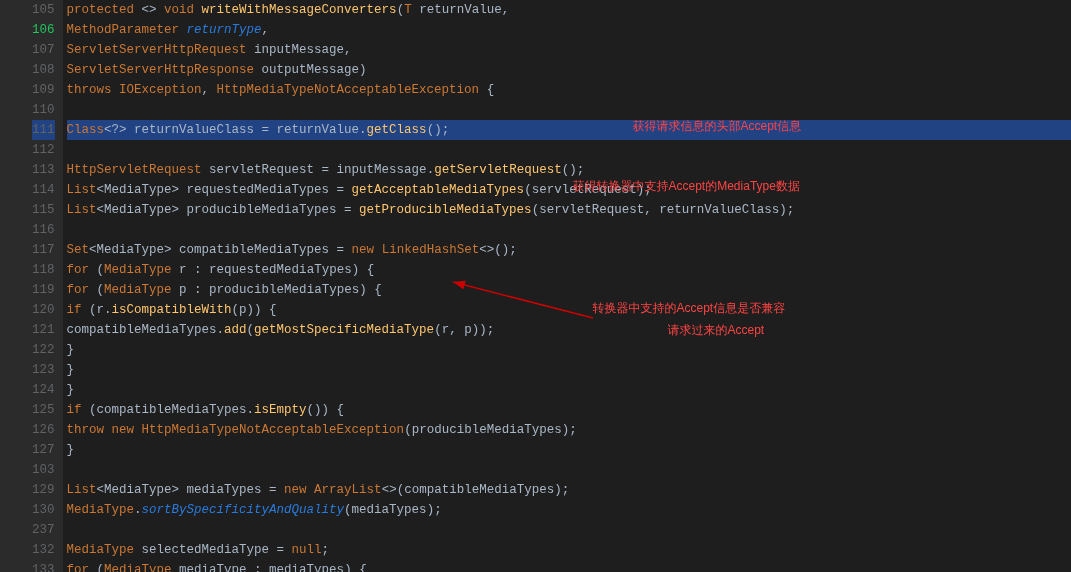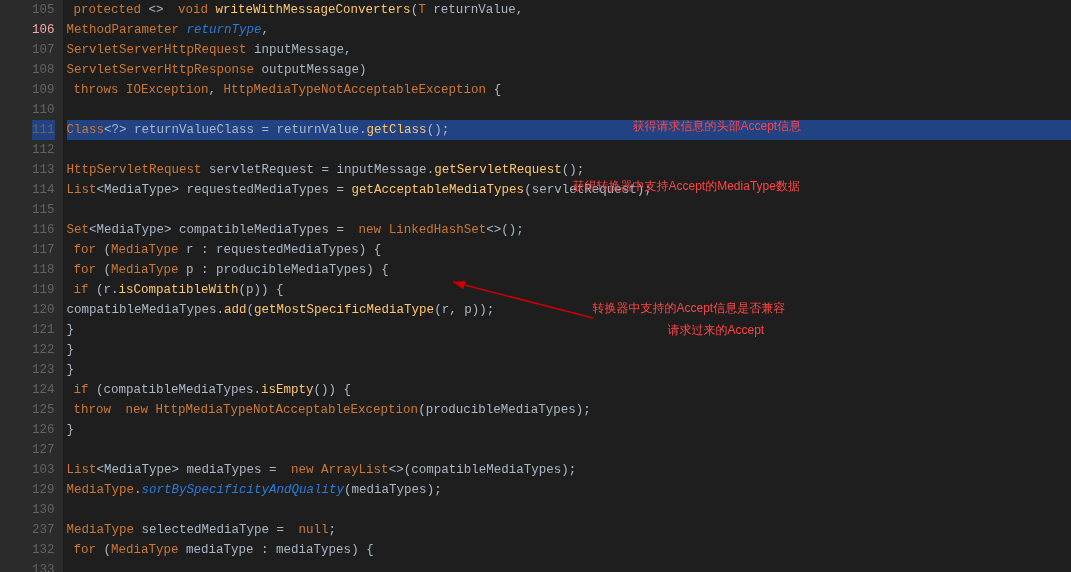--- a/index.html
+++ b/index.html
@@ -42,21 +42,21 @@
     .code-line {
       position: relative;
       height: 20px;
       line-height: 20px;
       white-space: pre;
     }
     .code-line.highlighted {
       background: #214283;
     }
     
-    .kw { color: #cc7832; margin-left: 7px; } 
+    .kw { color: #cc7832; } 
     .kw2 { color: #cc7832; }
     .method { color: #ffc66d; }
     .italic-link { color: #287bde; font-style: italic; }
     .annotation-text {
       position: absolute;
       color: #ff4444;
       font-family: 'SimHei', 'Microsoft YaHei', sans-serif;
       font-size: 12px;
       white-space: nowrap;
       pointer-events: none;
@@ -65,21 +65,21 @@
       position: absolute;
       pointer-events: none;
     }
   </style>
 </head>
 <body>
 
 <div class="code-container">
   <div class="line-numbers" id="lineNums">
       <div style="color: rgb(96, 99, 102);">105</div>
-      <div style="color: #fca5a5;">106</div>
+      <div style="color: #22c55e;">106</div>
       <div style="color: rgb(96, 99, 102);">107</div>
       <div style="color: rgb(96, 99, 102);">108</div>
       <div style="color: rgb(96, 99, 102);">109</div>
       <div style="color: rgb(96, 99, 102);">110</div>
       <div style="color: rgb(96, 99, 102); background: rgb(33, 66, 131); margin-left: 24px;">111</div>
       <div style="color: rgb(96, 99, 102);">112</div>
       <div style="color: rgb(96, 99, 102);">113</div>
       <div style="color: rgb(96, 99, 102);">114</div>
       <div style="color: rgb(96, 99, 102);">115</div>
       <div style="color: rgb(96, 99, 102);">116</div>
@@ -106,20 +106,21 @@
         <div class="code-line" style="position: relative;"><span>    <span class="kw">protected</span> &lt;&gt; <span class="kw">void</span> <span class="method">writeWithMessageConverters</span>(<span class="kw2">T</span> <span style="color:#a9b7c6">returnValue</span>,</span></div>
         <div class="code-line" style="position: relative;"><span>                                                  <span class="kw2">MethodParameter</span> <span class="italic-link">returnType</span>,</span></div>
         <div class="code-line" style="position: relative;"><span>                                                  <span class="kw2">ServletServerHttpRequest</span> inputMessage,</span></div>
         <div class="code-line" style="position: relative;"><span>                                                  <span class="kw2">ServletServerHttpResponse</span> outputMessage)</span></div>
         <div class="code-line" style="position: relative;"><span>            <span class="kw">throws</span> <span class="kw2">IOException</span>, <span class="kw2">HttpMediaTypeNotAcceptableException</span> {</span></div>
         <div class="code-line" style="position: relative;"><span>&nbsp;</span></div>
         <div class="code-line highlighted" style="position: relative;"><span>        <span class="kw2">Class</span>&lt;?&gt; <span style="color:#a9b7c6"><span style="color:#a9b7c6">returnValue</span>Class</span> = returnValue.<span class="method">getClass</span>();</span></div>
         <div class="code-line" style="position: relative;"><span>&nbsp;</span></div>
         <div class="code-line" style="position: relative;"><span>        <span class="kw2">HttpServletRequest</span> <span style="color:#a9b7c6">servletRequest</span> = <span style="color:#a9b7c6">inputMessage</span>.<span class="method">getServletRequest</span>();</span></div>
         <div class="code-line" style="position: relative;"><span>        <span class="kw2">List</span>&lt;MediaType&gt; <span style="color:#a9b7c6">requestedMediaTypes</span> = <span class="method">getAcceptableMediaTypes</span>(<span style="color:#a9b7c6">servletRequest</span>);</span></div>
+        <div class="code-line" style="position: relative;"><span>        <span class="kw2">List</span>&lt;MediaType&gt; <span style="color:#a9b7c6">producibleMediaTypes</span> = <span class="method">getProducibleMediaTypes</span>(<span style="color:#a9b7c6">servletRequest</span>, <span style="color:#a9b7c6">returnValueClass</span>);</span></div>
         <div class="code-line" style="position: relative;"><span>&nbsp;</span></div>
         <div class="code-line" style="position: relative;"><span>        <span class="kw2">Set</span>&lt;MediaType&gt; <span style="color:#a9b7c6">compatibleMediaTypes</span> = <span class="kw">new</span> <span class="kw2">LinkedHashSet</span>&lt;&gt;();</span></div>
         <div class="code-line" style="position: relative;"><span>        <span class="kw">for</span> (<span class="kw2">MediaType</span> <span style="color:#a9b7c6">r</span> : <span style="color:#a9b7c6">requestedMediaTypes</span>) {</span></div>
         <div class="code-line" style="position: relative;"><span>            <span class="kw">for</span> (<span class="kw2">MediaType</span> <span style="color:#a9b7c6">p</span> : <span style="color:#a9b7c6">producibleMediaTypes</span>) {</span></div>
         <div class="code-line" style="position: relative;"><span>                <span class="kw">if</span> (r.<span class="method">isCompatibleWith</span>(p)) {</span></div>
         <div class="code-line" style="position: relative;"><span>                    <span style="color:#a9b7c6">compatibleMediaTypes</span>.<span class="method">add</span>(<span class="method">getMostSpecificMediaType</span>(r, p));</span></div>
         <div class="code-line" style="position: relative;"><span>                }</span></div>
         <div class="code-line" style="position: relative;"><span>            }</span></div>
         <div class="code-line" style="position: relative;"><span>        }</span></div>
         <div class="code-line" style="position: relative;"><span>        <span class="kw">if</span> (<span style="color:#a9b7c6">compatibleMediaTypes</span>.<span class="method">isEmpty</span>()) {</span></div>

